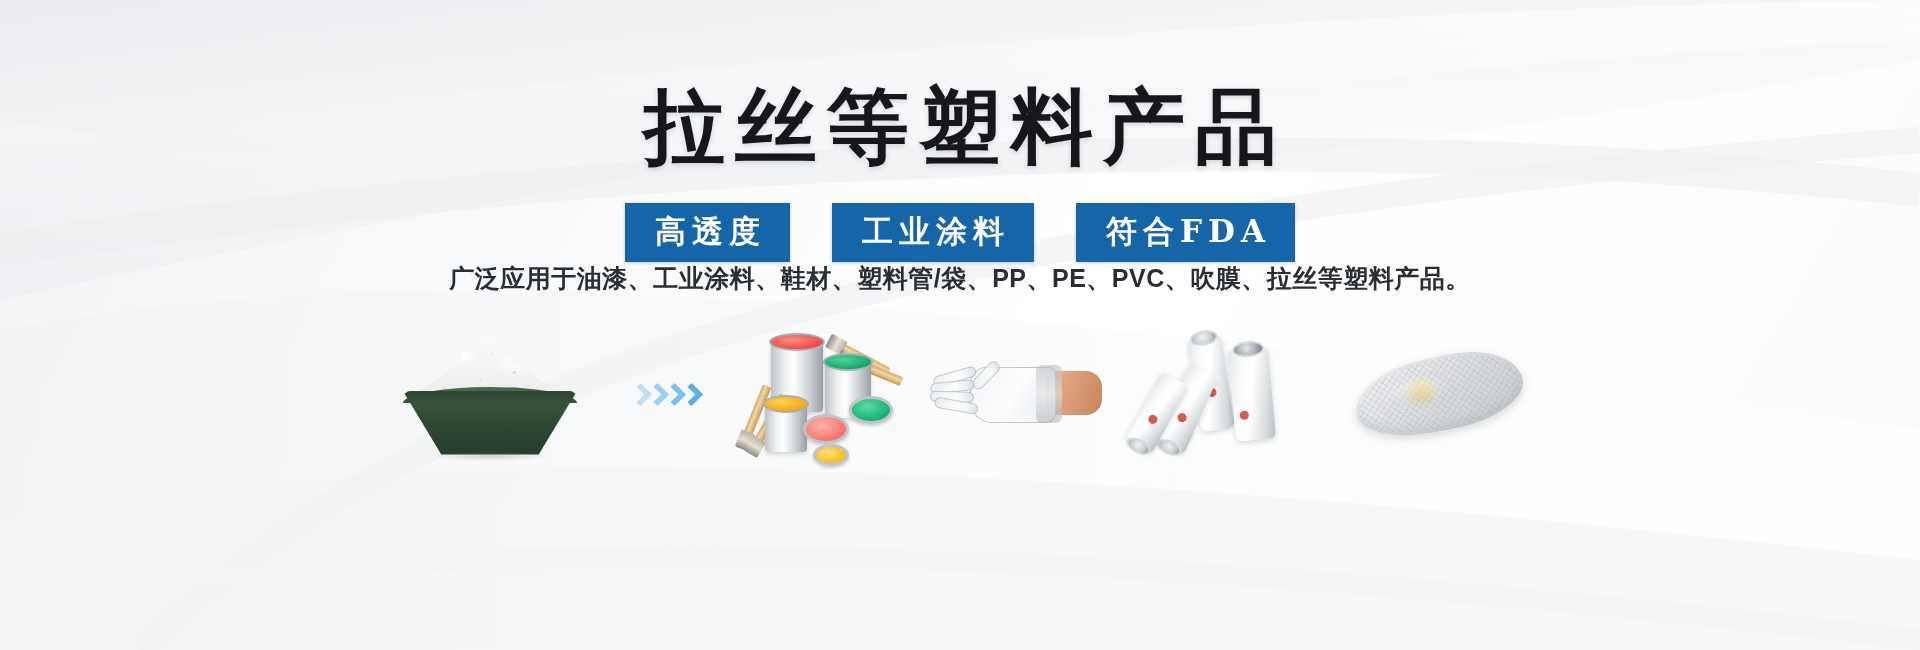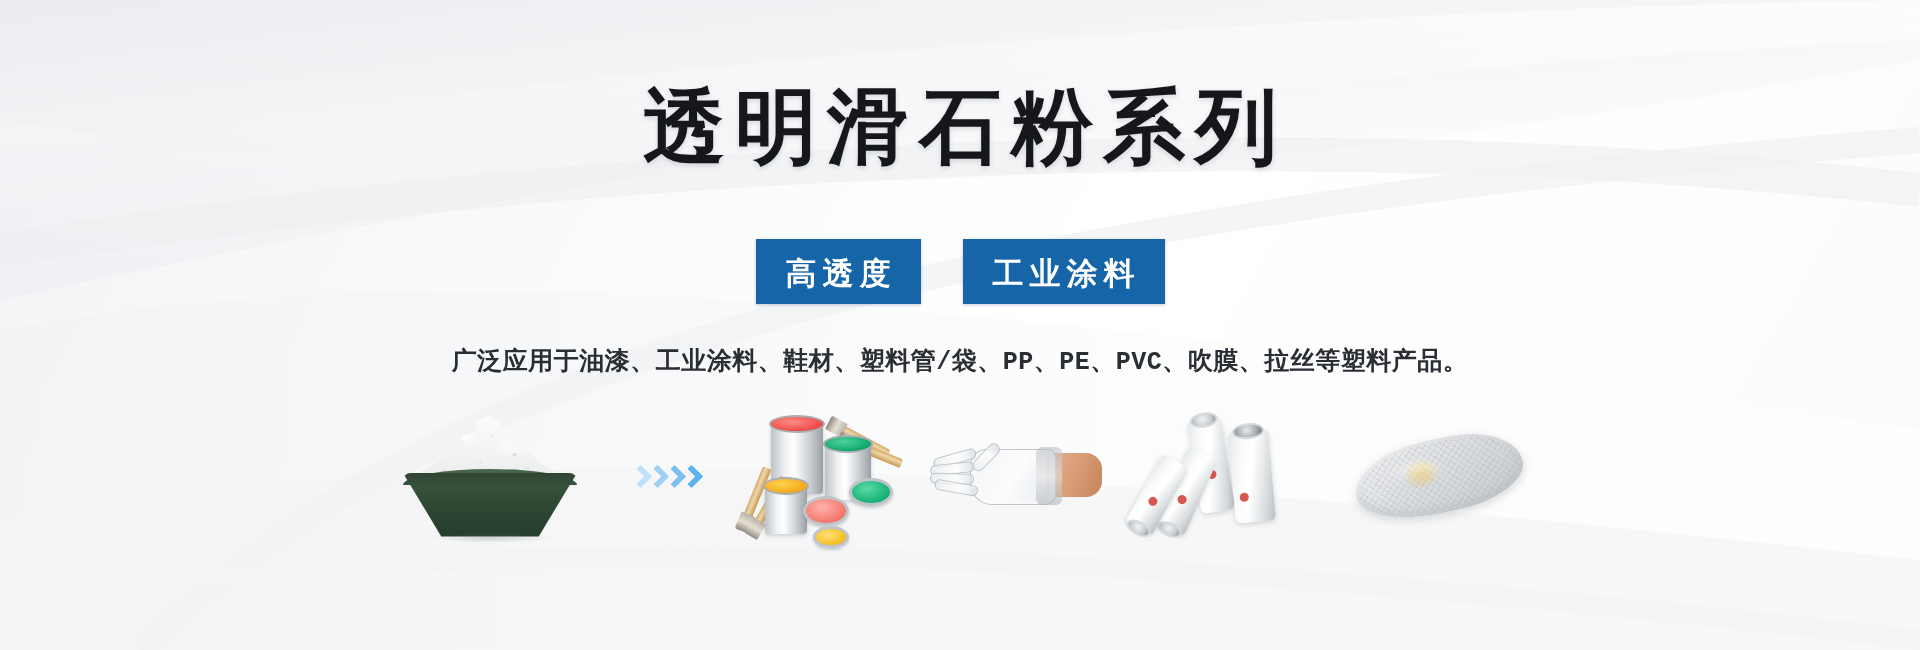--- a/index.html
+++ b/index.html
@@ -56,30 +56,28 @@
     gap: 42px;
   }
   .badge {
     background: #1565a8;
     color: #ffffff;
     font-family: "DejaVu Serif", "Liberation Serif", serif;
     font-weight: 700;
     font-size: 31px;
     letter-spacing: 6px;
     text-indent: 6px;
-    padding: 15px 24px 11px 24px;
+    padding: 9px 24px 11px 24px;
     white-space: nowrap;
     line-height: 1.25;
     box-shadow: 0 1px 3px rgba(20,60,110,0.25);
-    margin-top: 36px;
   }
 
   .subtitle {
-    margin-top: 40px;
-    font-family: Liberation Mono, monospace;
+    font-family: Liberation Sans, sans-serif;
     font-weight: 700;
     font-size: 25px;
     letter-spacing: 0.5px;
     color: #2a2d33;
     white-space: nowrap;
   }
 
   
   .strip {
     margin-top: 26px;
@@ -346,25 +344,26 @@
     <path d="M0,150 C520,80 1180,10 1920,0 L1920,40 C1200,70 560,180 0,300 Z" fill="url(#g2)" opacity="0.7"></path>
     <path d="M0,330 C420,250 980,300 1920,430 L1920,650 L0,650 Z" fill="url(#g3)" opacity="0.6"></path>
     <path d="M0,520 C480,430 1120,470 1920,560 L1920,650 L0,650 Z" fill="#f4f5f6" opacity="0.65"></path>
     <path d="M0,250 C600,160 1300,120 1920,190" stroke="#eceef0" stroke-width="34" fill="none" opacity="0.6"></path>
     <path d="M140,650 C420,380 900,220 1920,140" stroke="#f0f1f3" stroke-width="26" fill="none" opacity="0.75"></path>
     <path d="M0,600 C560,520 1240,560 1920,640" stroke="#f2f3f5" stroke-width="20" fill="none" opacity="0.7"></path>
   </svg>
 
   <div class="content">
 
-    <h1 class="headline">透明滑石粉系列</h1>
+    <h1 class="headline">拉丝等塑料产品</h1>
 
     <div class="badges">
       <span class="badge">高透度</span>
       <span class="badge">工业涂料</span>
+      <span class="badge">符合FDA</span>
     </div>
 
     <p class="subtitle">广泛应用于油漆、工业涂料、鞋材、塑料管/袋、PP、PE、PVC、吹膜、拉丝等塑料产品。</p>
 
     <div class="strip">
 
       <div class="strip-cell cell-powder">
         <div class="bowl-wrap">
           <div class="powder-mound"></div>
           <div class="bowl-rim"></div>

